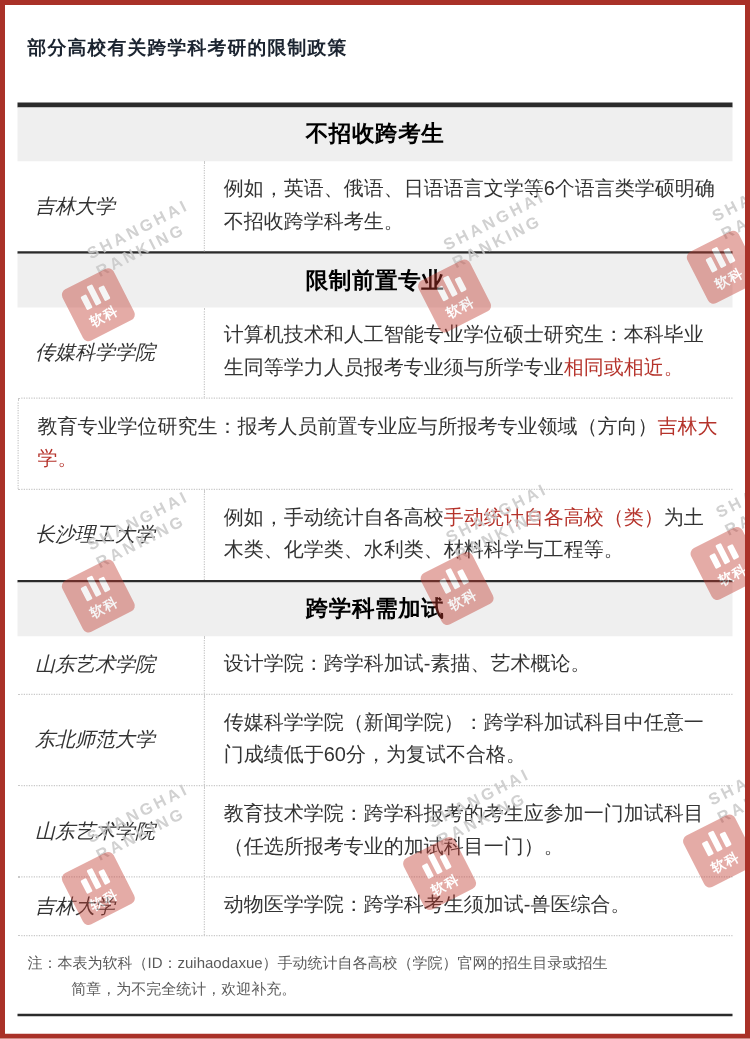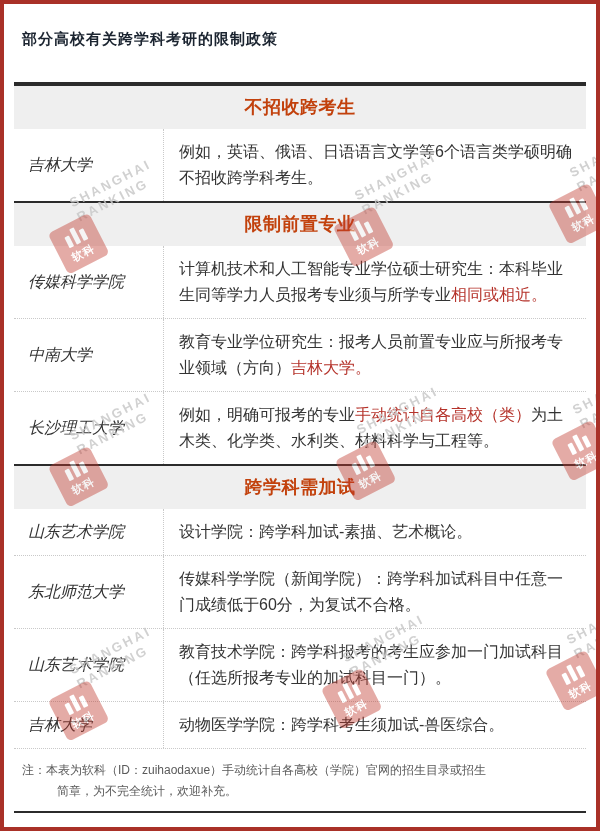--- a/index.html
+++ b/index.html
@@ -41,21 +41,21 @@
   .strong-rule{
     border:none;
     border-top:2px solid var(--rule-dark);
     margin:0;
   }
   .sec-head{
     background:var(--header-bg);
     text-align:center;
     font-size:18px;
     font-weight:800;
-    color:#c2410c;
+    color:#000000;
     padding:9px 0 10px 0;
     letter-spacing:0.5px;
   }
   .row{
     display:flex;
     align-items:stretch;
   }
   .row.sep{
     border-top:1px dotted var(--rule-dot);
   }
@@ -307,34 +307,31 @@
   <div class="row">
     <div class="cell-school">
       <span>传媒科学学院</span>
     </div>
     <div class="cell-policy">
       <span><span>计算机技术和人工智能专业学位硕士研究生：本科毕业生同等学力人员报考专业须与所学专业</span><span class="hl">相同或相近。</span></span>
     </div>
   </div>
 
   <div class="row sep">
-    <div class="cell-school">
-      <span>中南大学</span>
-    </div>
     <div class="cell-policy">
       <span><span>教育专业学位研究生：报考人员前置专业应与所报考专业领域（方向）</span><span class="hl">吉林大学。</span></span>
     </div>
   </div>
 
   <div class="row sep">
     <div class="cell-school">
       <span>长沙理工大学</span>
     </div>
     <div class="cell-policy">
-      <span><span>例如，明确可报考的专业</span><span class="hl">手动统计自各高校（类）</span><span>为土木类、化学类、水利类、材料科学与工程等。</span></span>
+      <span><span>例如，手动统计自各高校</span><span class="hl">手动统计自各高校（类）</span><span>为土木类、化学类、水利类、材料科学与工程等。</span></span>
     </div>
   </div>
 
   <hr class="strong-rule">
   <div class="sec-head"><span>跨学科需加试</span></div>
 
   <div class="row">
     <div class="cell-school">
       <span>山东艺术学院</span>
     </div>

